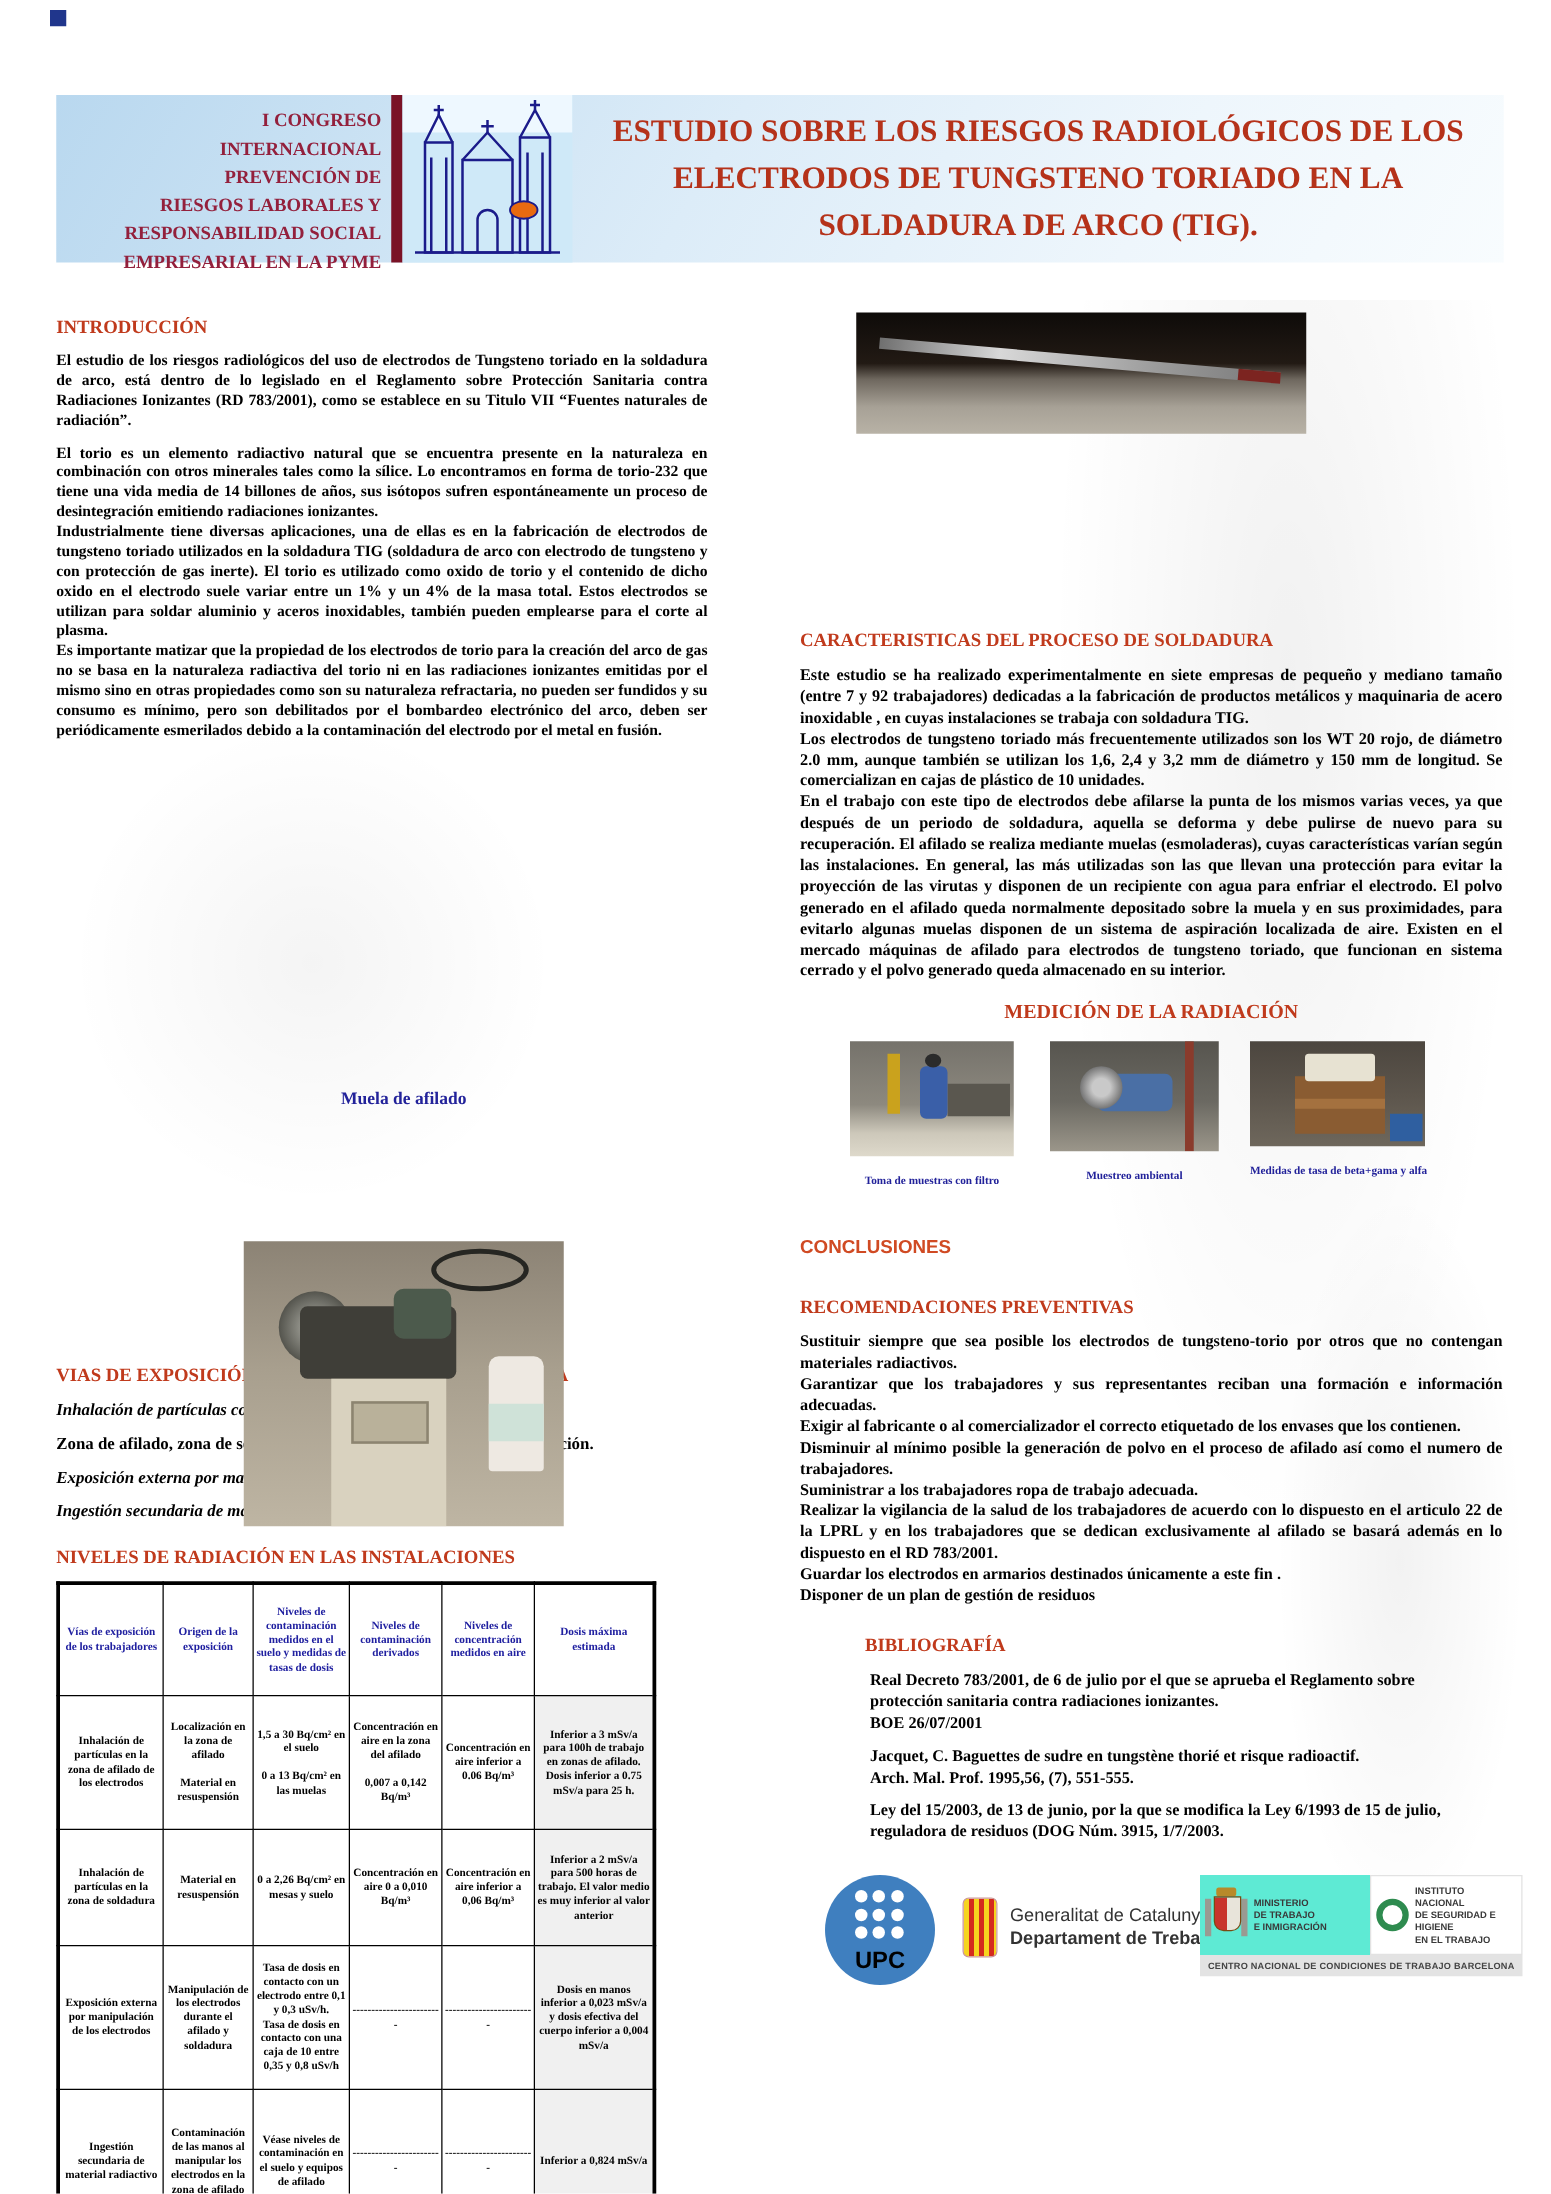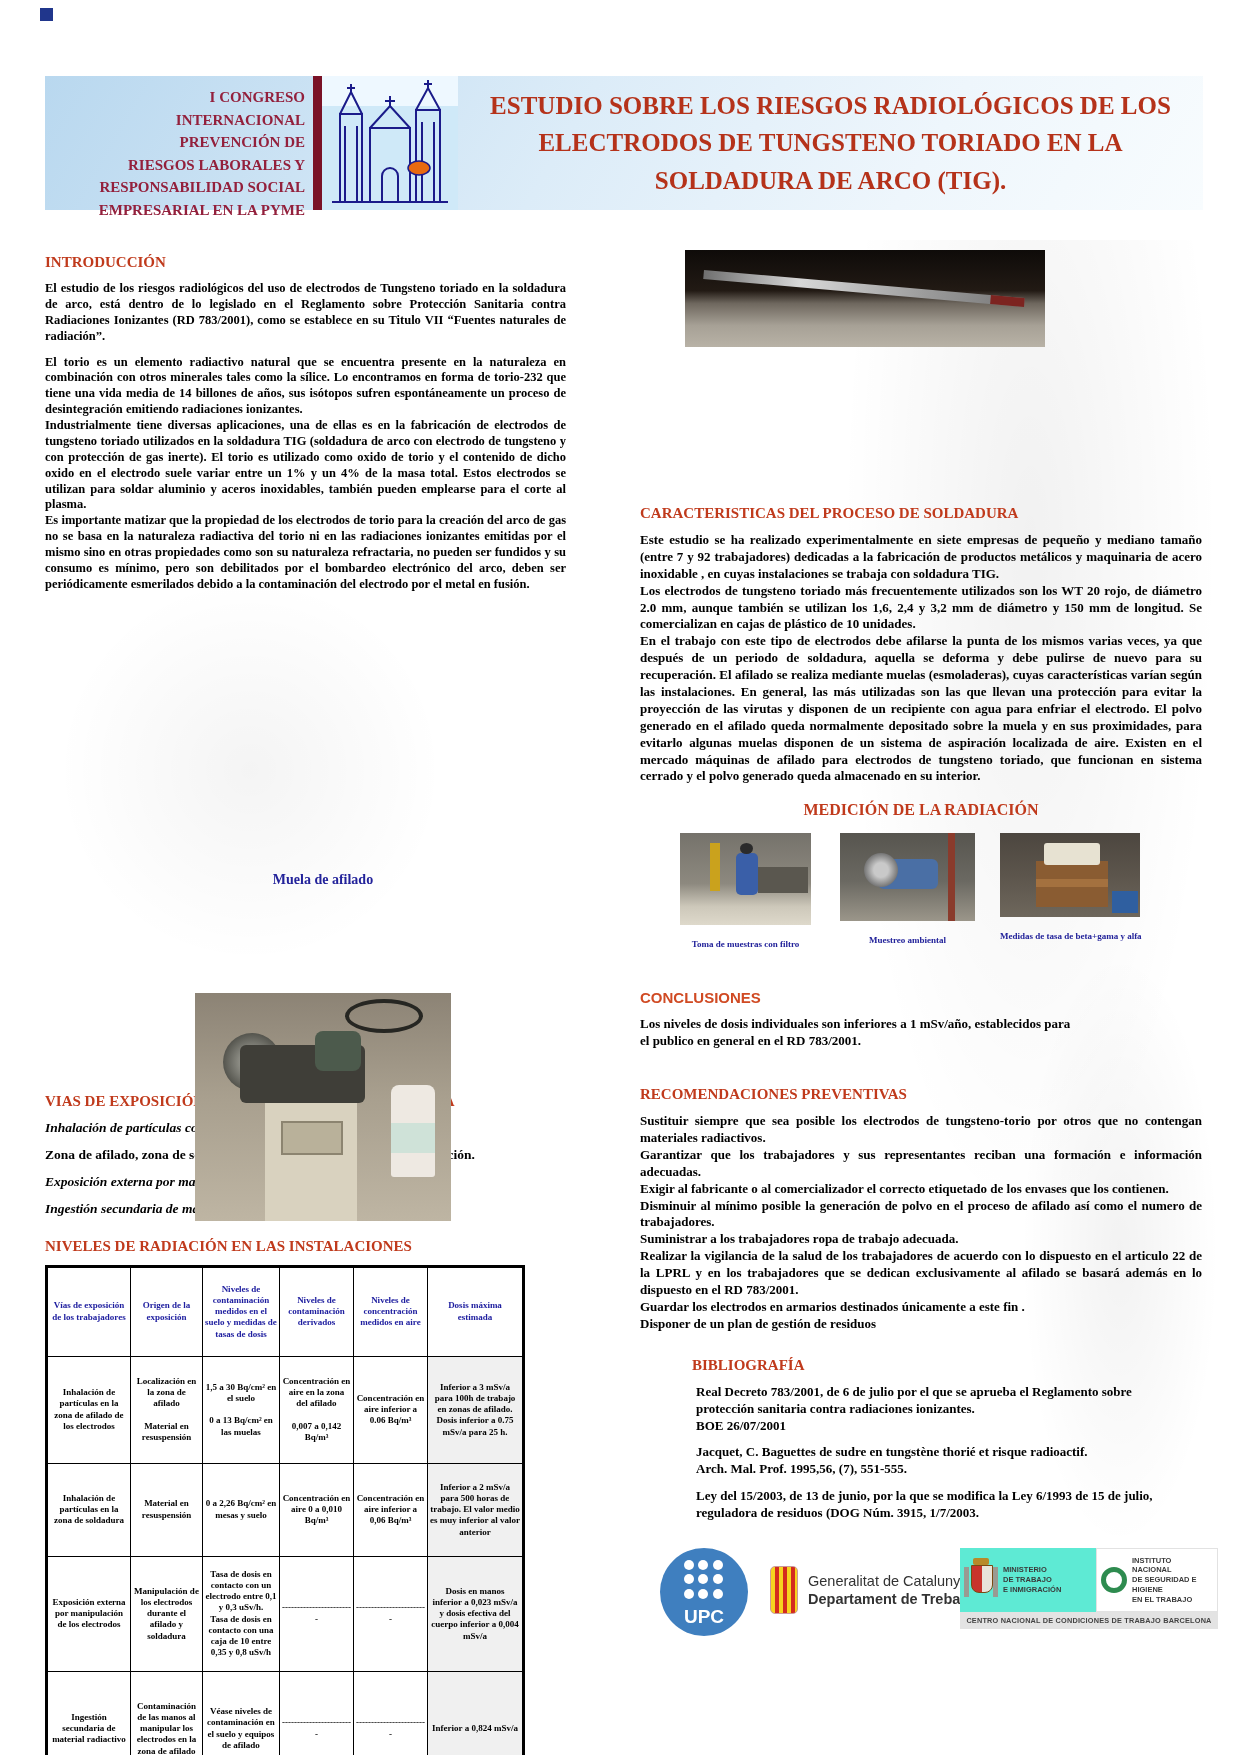--- a/index.html
+++ b/index.html
@@ -100,21 +100,21 @@
   .reco-p{font-weight:bold;font-size:13px;line-height:1.3;margin:0;text-align:justify;}
   .bib-h{margin-left:52px;}
   .bib-entry{font-weight:bold;font-size:13px;line-height:1.3;margin:10px 0 0 56px;white-space:pre-line;}
 
   
   .logos{position:relative;height:120px;margin-top:26px;}
   .upc-circle{position:absolute;left:20px;top:0;width:88px;height:88px;border-radius:50%;background:#3f7fbf;}
   .upc-dots{position:absolute;left:24px;top:12px;width:40px;height:40px;
       display:grid;grid-template-columns:repeat(3,1fr);grid-gap:3px;}
   .upc-dots span{width:10px;height:10px;border-radius:50%;background:#fff;}
-  .upc-text{position:absolute;left:0;top:58px;width:88px;text-align:center;color:#ffffff;font-weight:bold;
+  .upc-text{position:absolute;left:0;top:58px;width:88px;text-align:center;color:#000000;font-weight:bold;
       font-size:19px;font-family:"Liberation Sans","DejaVu Sans",sans-serif;}
   .gencat{position:absolute;left:130px;top:18px;display:flex;align-items:center;}
   .senyera{width:26px;height:46px;border-radius:5px;border:1px solid #c99;
       background:repeating-linear-gradient(90deg,#f6d41f 0 4px,#d42b1e 4px 8px);}
   .gencat-text{margin-left:10px;font-family:"Liberation Sans","DejaVu Sans",sans-serif;color:#333;
       font-size:14.5px;line-height:1.25;}
   .gencat-text .l2{font-weight:bold;}
   .ministry{position:absolute;left:320px;top:0;width:258px;}
   .min-top{display:flex;height:64px;}
   .min-yellow{width:136px;background:#5eead4;display:flex;align-items:center;padding:4px;box-sizing:border-box;}
@@ -321,21 +321,20 @@
           <div class="device"></div>
           <div class="crate"></div>
         </div>
         <div class="caption-blue sp-caption">Medidas de tasa de beta+gama y alfa</div>
       </div>
     </div>
 
     <div style="height:38px;"></div>
     <h2 class="h-sans">CONCLUSIONES</h2>
     <div class="gap-s"></div>
-    <p class="concl-p" style="width:440px;">Los niveles de dosis individuales son inferiores a 1 mSv/año, establecidos para el publico en general en el RD 783/2001.</p>
 
     <div style="height:22px;"></div>
     <h2 class="h-orange">RECOMENDACIONES PREVENTIVAS</h2>
     <div class="gap-s"></div>
     <p class="reco-p">Sustituir siempre que sea posible los electrodos de tungsteno-torio por otros que no contengan materiales radiactivos.</p>
     <p class="reco-p">Garantizar que los trabajadores y sus representantes reciban una formación e información adecuadas.</p>
     <p class="reco-p">Exigir al fabricante o al comercializador el correcto etiquetado de los envases que los contienen.</p>
     <p class="reco-p">Disminuir al mínimo posible la generación de polvo en el proceso de afilado así como el numero de trabajadores.</p>
     <p class="reco-p">Suministrar a los trabajadores ropa de trabajo adecuada.</p>
     <p class="reco-p">Realizar la vigilancia de la salud de los trabajadores de acuerdo con lo dispuesto en el articulo 22 de la LPRL y en los trabajadores que se dedican exclusivamente al afilado se basará además en lo dispuesto en el RD 783/2001.</p>

